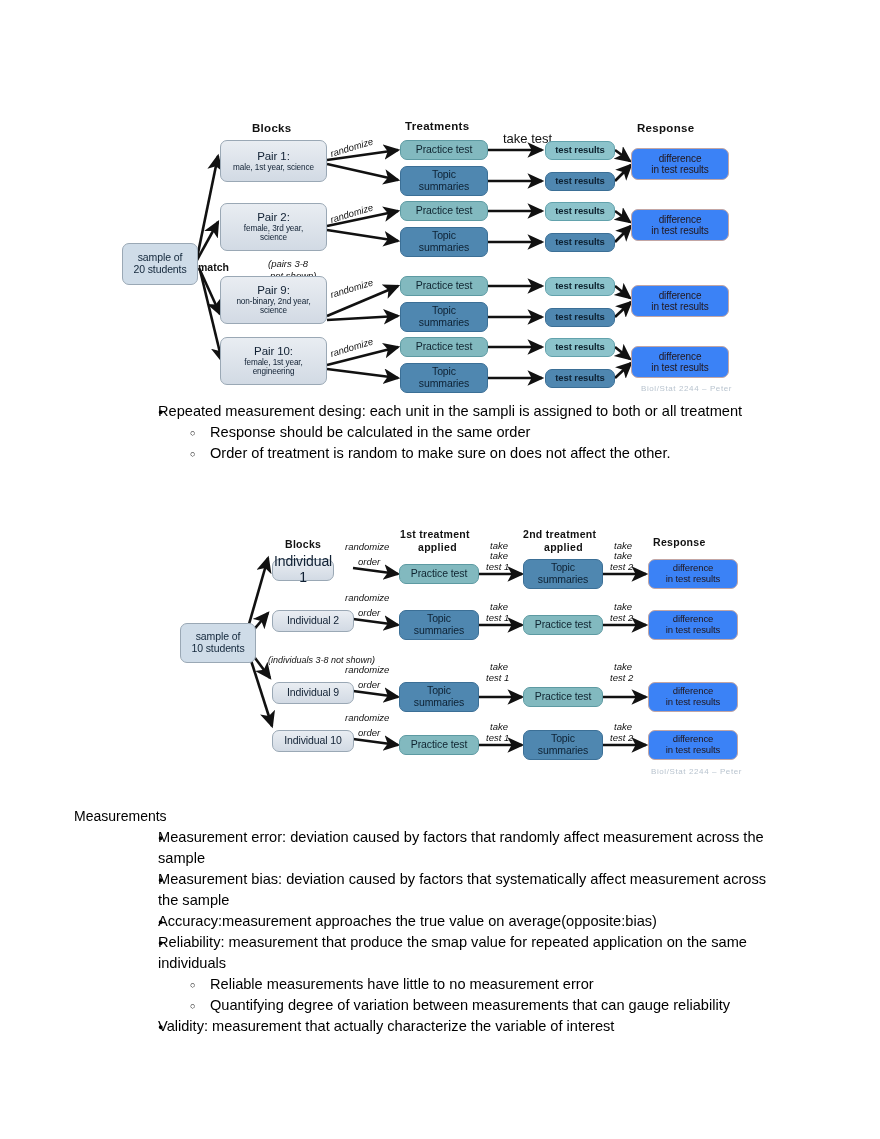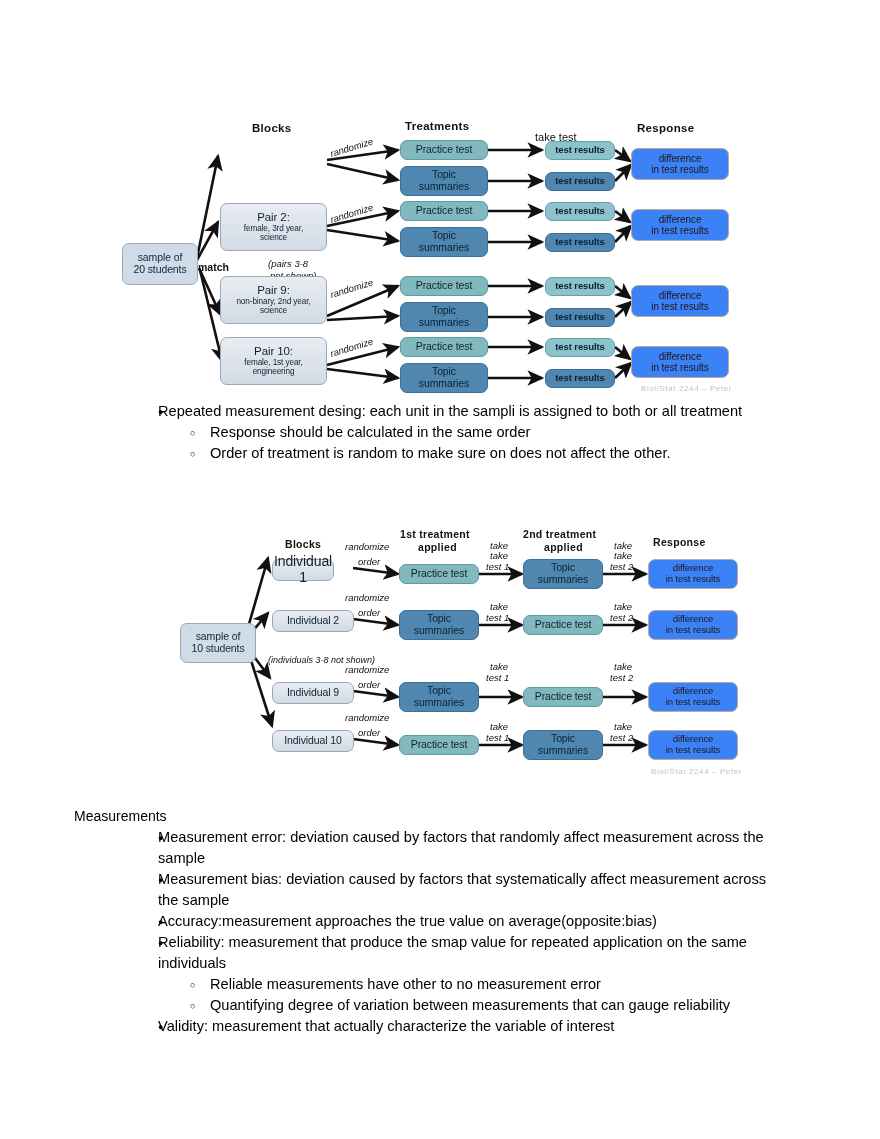--- a/index.html
+++ b/index.html
@@ -203,30 +203,34 @@
       <path d="M505,168 L520,180"></path>
       <path d="M505,199 L521,184"></path>
       <path d="M505,229 L520,241"></path>
       <path d="M505,260 L521,245"></path>
     </g>
   </svg>
 
   <div class="dlabel head" style="left:142px; top:4px; font-size:11.5px;">Blocks</div>
   <div class="dlabel head" style="left:295px; top:2px; font-size:11.5px;">Treatments</div>
   <div class="dlabel head" style="left:527px; top:4px; font-size:11.5px;">Response</div>
-  <div class="dlabel" style="left:393px; top:13px; font-size:11px;margin-left:32px;">take test</div>
+  <div class="dlabel" style="left:393px; top:13px; font-size:13px;">take test</div>
 
   <div class="node n-sample" style="left:12px; top:125px; width:76px; height:42px; font-size:10.5px;">
     <span class="l1">sample of</span>
     <span class="l2">20 students</span>
   </div>
   <div class="dlabel" style="left:88px; top:143px; font-size:10.5px; font-weight:bold;">match</div>
   <div class="dlabel ital" style="left:158px; top:140px; font-size:9.5px;">(pairs 3-8</div>
   <div class="dlabel ital" style="left:160px; top:152px; font-size:9.5px;">not shown)</div>
 
+  <div class="node n-block" style="left:110px; top:22px; width:107px; height:42px; font-size:8.2px;">
+    <span class="l1" style="font-size:11.5px;">Pair 1:</span>
+    <span class="l2">male, 1st year, science</span>
+  </div>
   <div class="node n-block" style="left:110px; top:85px; width:107px; height:48px; font-size:8.2px;">
     <span class="l1" style="font-size:11.5px;">Pair 2:</span>
     <span class="l2">female, 3rd year,</span>
     <span class="l2">science</span>
   </div>
   <div class="node n-block" style="left:110px; top:158px; width:107px; height:48px; font-size:8.2px;">
     <span class="l1" style="font-size:11.5px;">Pair 9:</span>
     <span class="l2">non-binary, 2nd year,</span>
     <span class="l2">science</span>
   </div>
@@ -430,21 +434,21 @@
     </li>
     <li>
       <span class="btext">Measurement bias: deviation caused by factors that systematically affect measurement across the sample</span>
     </li>
     <li>
       <span class="btext">Accuracy:measurement approaches the true value on average(opposite:bias)</span>
     </li>
     <li>
       <span class="btext">Reliability: measurement that produce the smap value for repeated application on the same individuals</span>
       <ul class="lvl2">
-        <li>Reliable measurements have other to no measurement error</li>
+        <li>Reliable measurements have little to no measurement error</li>
         <li>Quantifying degree of variation between measurements that can gauge reliability</li>
       </ul>
     </li>
     <li>
       <span class="btext">Validity: measurement that actually characterize the variable of interest</span>
     </li>
   </ul>
 </div>
 
 </body></html>

